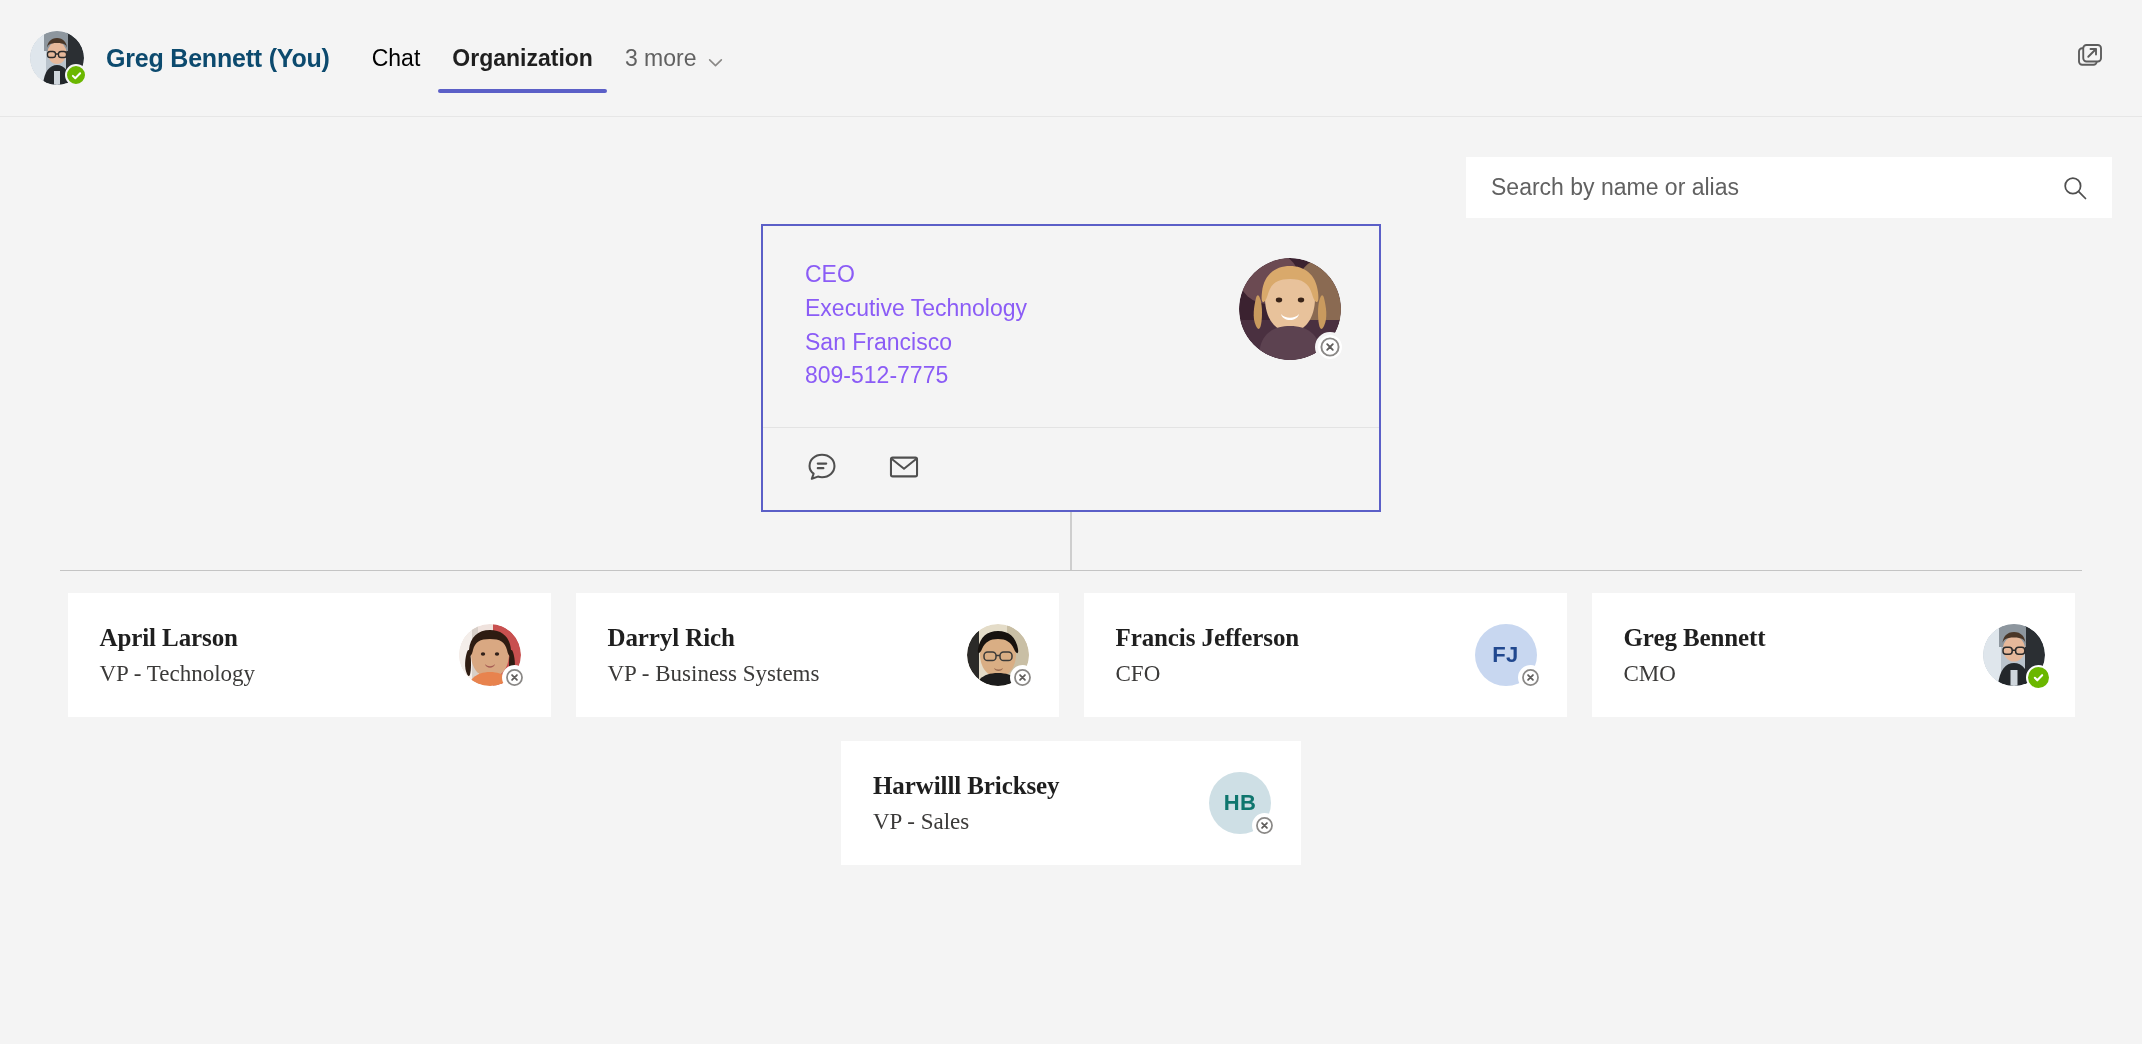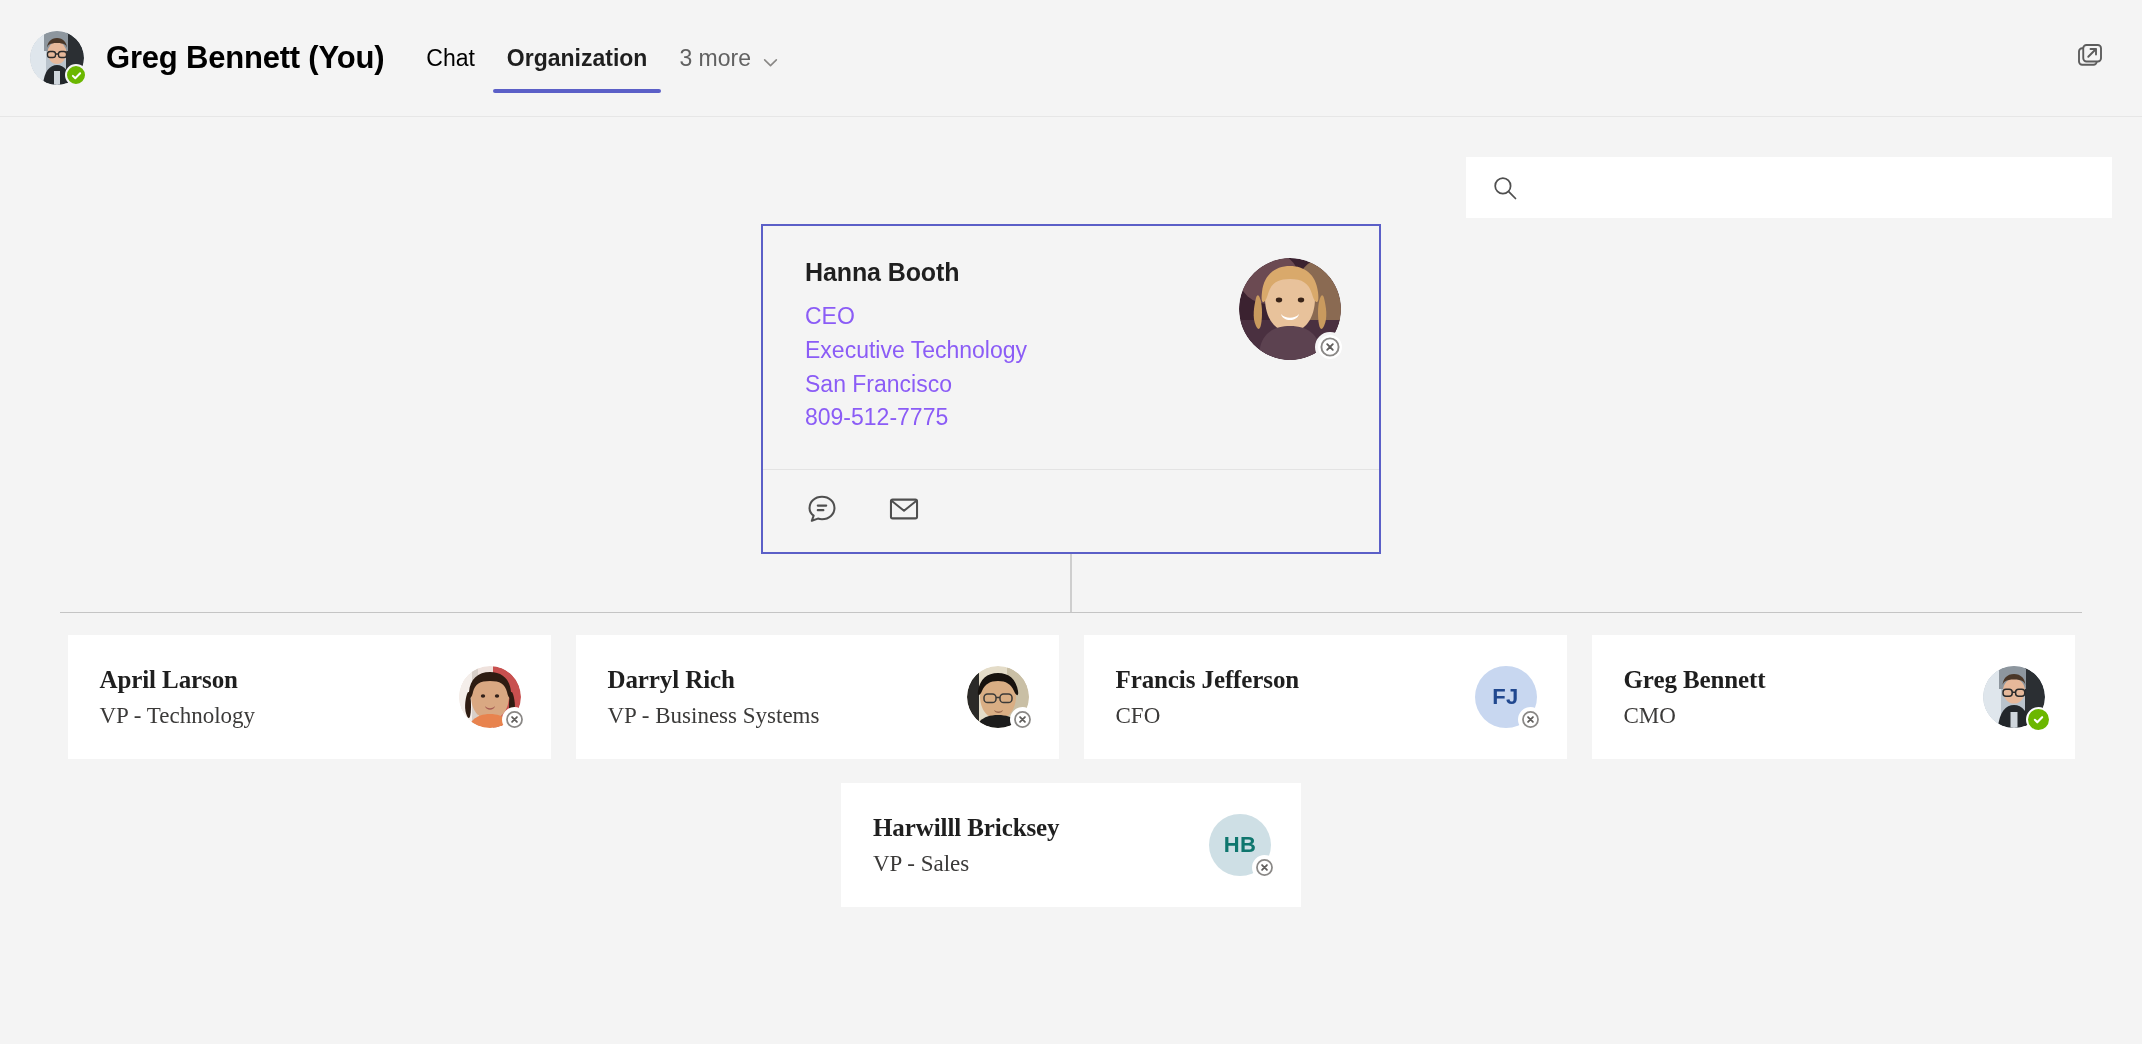--- a/index.html
+++ b/index.html
@@ -54,23 +54,23 @@
     border-radius: 50%;
     border: 2px solid #f4f4f4;
     display: flex;
     align-items: center;
     justify-content: center;
   }
   .status-dot.available { background: #6bb700; }
   .status-dot.available svg { width: 13px; height: 13px; }
 
   .person-title {
-    font-size: 31px;
+    font-size: 25px;
     font-weight: bold;
-    color: #000000;
+    color: #0c4a6e;
     letter-spacing: -0.2px;
     white-space: nowrap;
     margin-right: 26px;
   }
 
   .tabs {
     display: flex;
     align-items: center;
     height: 117px;
   }
@@ -386,37 +386,37 @@
         <rect x="6.6" y="3.2" width="14.2" height="13.2" rx="2.6" fill="#f4f4f4" stroke="#5c5c5c" stroke-width="1.5"></rect>
         <path d="M10.6 12.6l6-6" fill="none" stroke="#5c5c5c" stroke-width="1.5" stroke-linecap="round"></path>
         <path d="M12.4 6.4h4.4v4.4" fill="none" stroke="#5c5c5c" stroke-width="1.5" stroke-linecap="round" stroke-linejoin="round"></path>
       </svg>
     </span>
   </div>
 </div>
 
 <div class="search-row">
   <div class="search-box">
+    <input class="search-input" type="text" placeholder="Search by name or alias" style="">
     <span class="search-icon">
       <svg viewBox="0 0 24 24" width="28" height="28" aria-hidden="true">
         <circle cx="10.2" cy="10.2" r="6.6" fill="none" stroke="#4f4f4f" stroke-width="1.5"></circle>
         <path d="M15.2 15.2L21 21" fill="none" stroke="#4f4f4f" stroke-width="1.5" stroke-linecap="round"></path>
       </svg>
     </span>
   </div>
 </div>
 
 <div class="org">
 
   <div class="root-row">
     <div class="root-card">
 
       <div class="root-body">
         <div class="root-info">
-          <div class="root-name">Hanna Booth</div>
           <div class="root-line">CEO</div>
           <div class="root-line">Executive Technology</div>
           <div class="root-line">San Francisco</div>
           <div class="root-line">809-512-7775</div>
         </div>
 
         <div class="root-avatar-wrap">
           <span class="root-avatar">
             <svg viewBox="0 0 102 102" width="102" height="102" aria-hidden="true">
               <defs>

